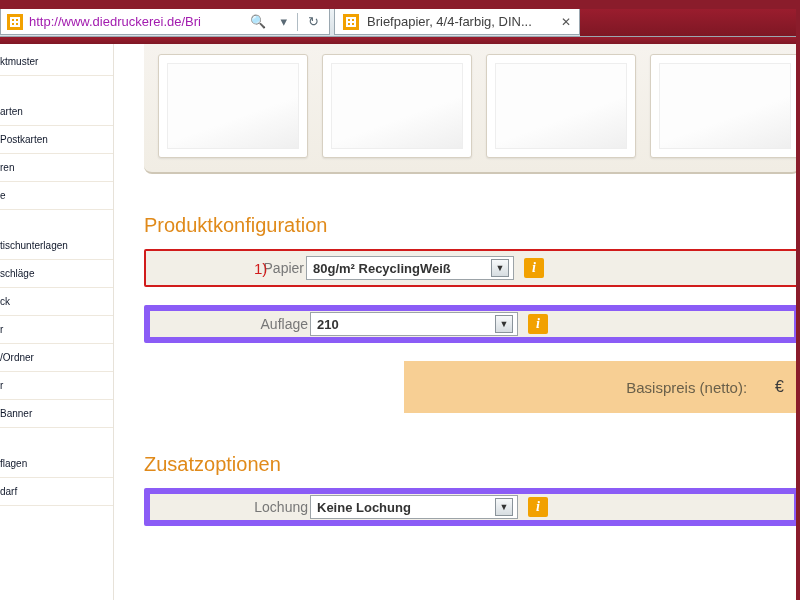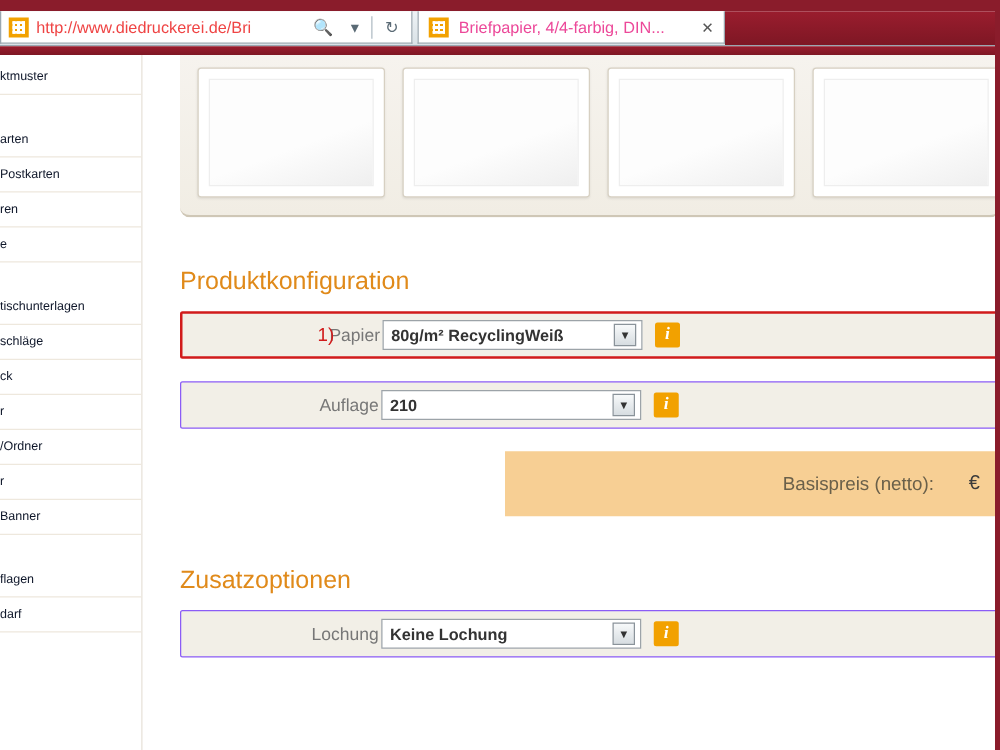--- a/index.html
+++ b/index.html
@@ -42,21 +42,21 @@
   }
   .favicon-inner {
     width:10px;height:10px;
     background:
       repeating-linear-gradient(90deg,#fff 0 2px,transparent 2px 4px),
       repeating-linear-gradient(0deg,#fff 0 2px,transparent 2px 4px);
     background-color:#f2a100;
   }
   .addr-text {
     flex:1;
-    color:#ef4444;
+    color:#a21caf;
     white-space:nowrap;
     overflow:hidden;
   }
   .chrome-icon {
     color:#5a6a75;
     font-size:13px;
     padding:0 4px;
   }
   .chrome-sep {
     width:1px;background:#b0bcc4;height:18px;align-self:center;
@@ -65,21 +65,21 @@
     display:flex;align-items:center;
     background:#fff;
     border:1px solid #9aa7b0;
     border-top:none;
     height:26px;
     margin-left:4px;
     width:246px;
     padding:0 8px;
     gap:8px;
   }
-  .page-tab-title { flex:1; color:#ec4899; white-space:nowrap; overflow:hidden; }
+  .page-tab-title { flex:1; color:#404040; white-space:nowrap; overflow:hidden; }
   .tab-close { color:#555; font-size:12px; }
   .rest-bar {
     flex:1;
     background: linear-gradient(#9a1d2e,#7e1724);
   }
   .below-chrome {
     height: 7px;
     background: linear-gradient(#9a1d2e,#7e1724);
   }
 
@@ -132,21 +132,21 @@
     border:1px solid #eee;
   }
   .section-title {
     color:#e08a1a;
     font-size:20px;
     font-weight:normal;
     margin:40px 0 12px 0;
   }
   .config-row {
     background:#f2efe7;
-    border:1px solid #8b5cf6;
+    border:6px solid #8b5cf6;
     border-radius:2px;
     height:38px;
     display:flex;
     align-items:center;
     padding-right:10px;
     margin-bottom:18px;
     position:relative;
   }
   .config-row.highlight {
     border:2px solid #d11b1b;

